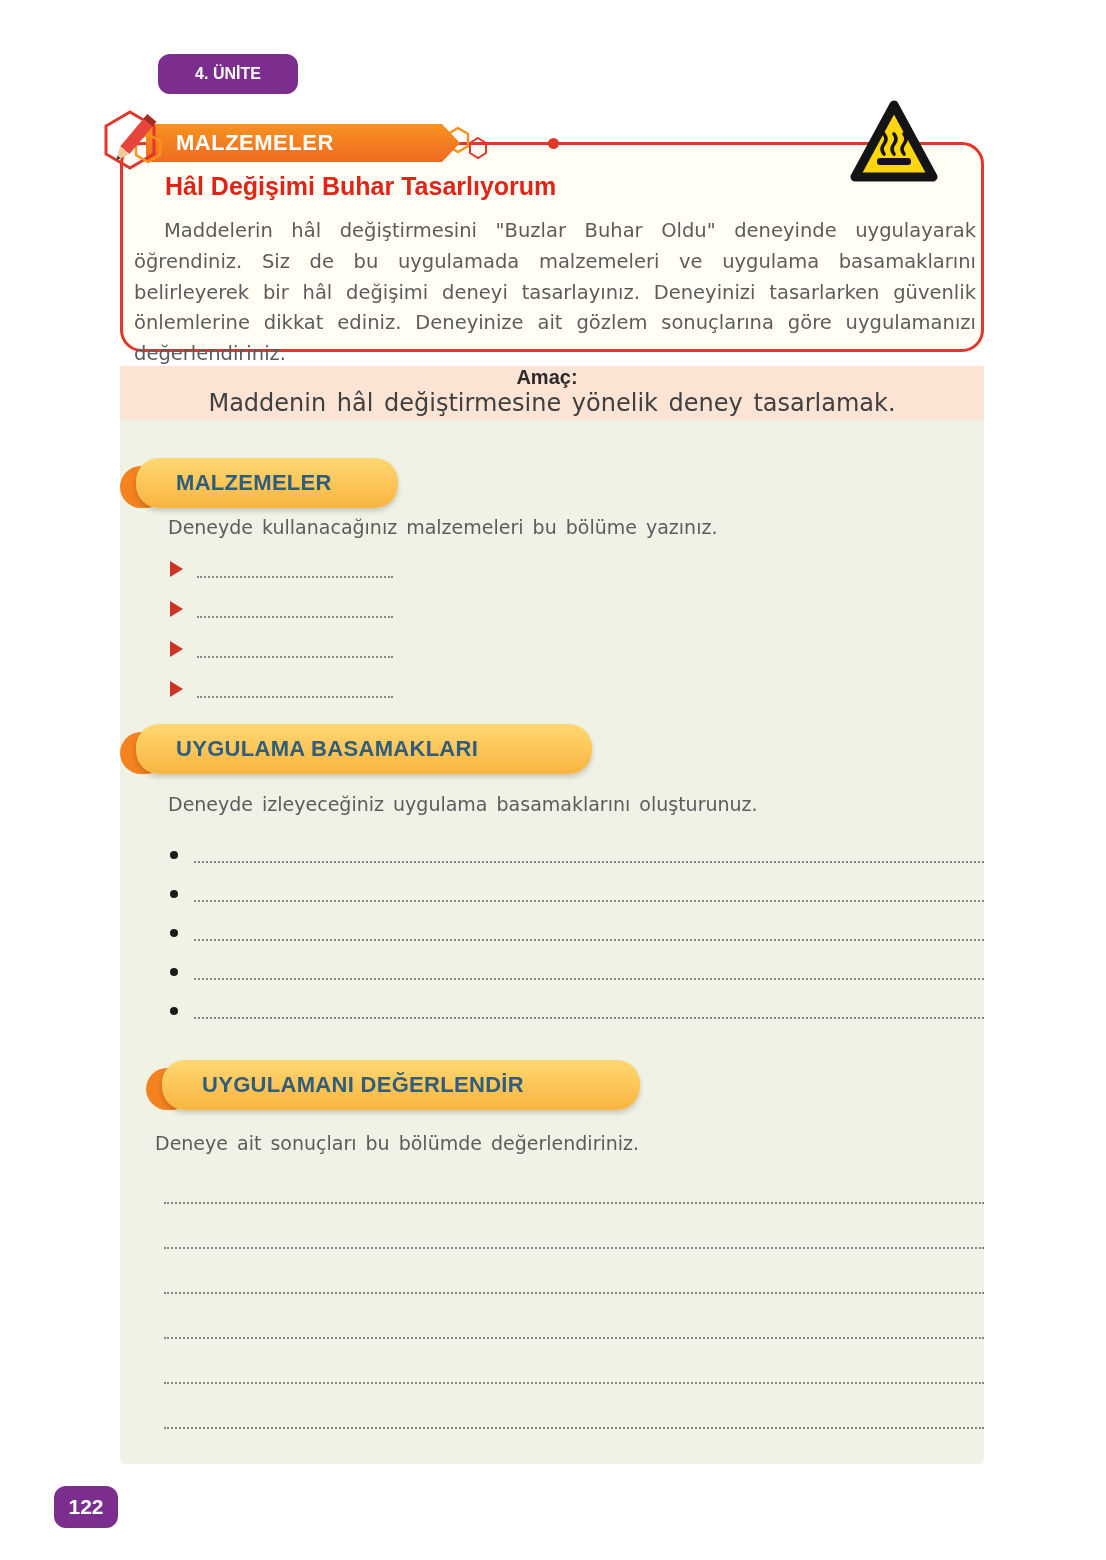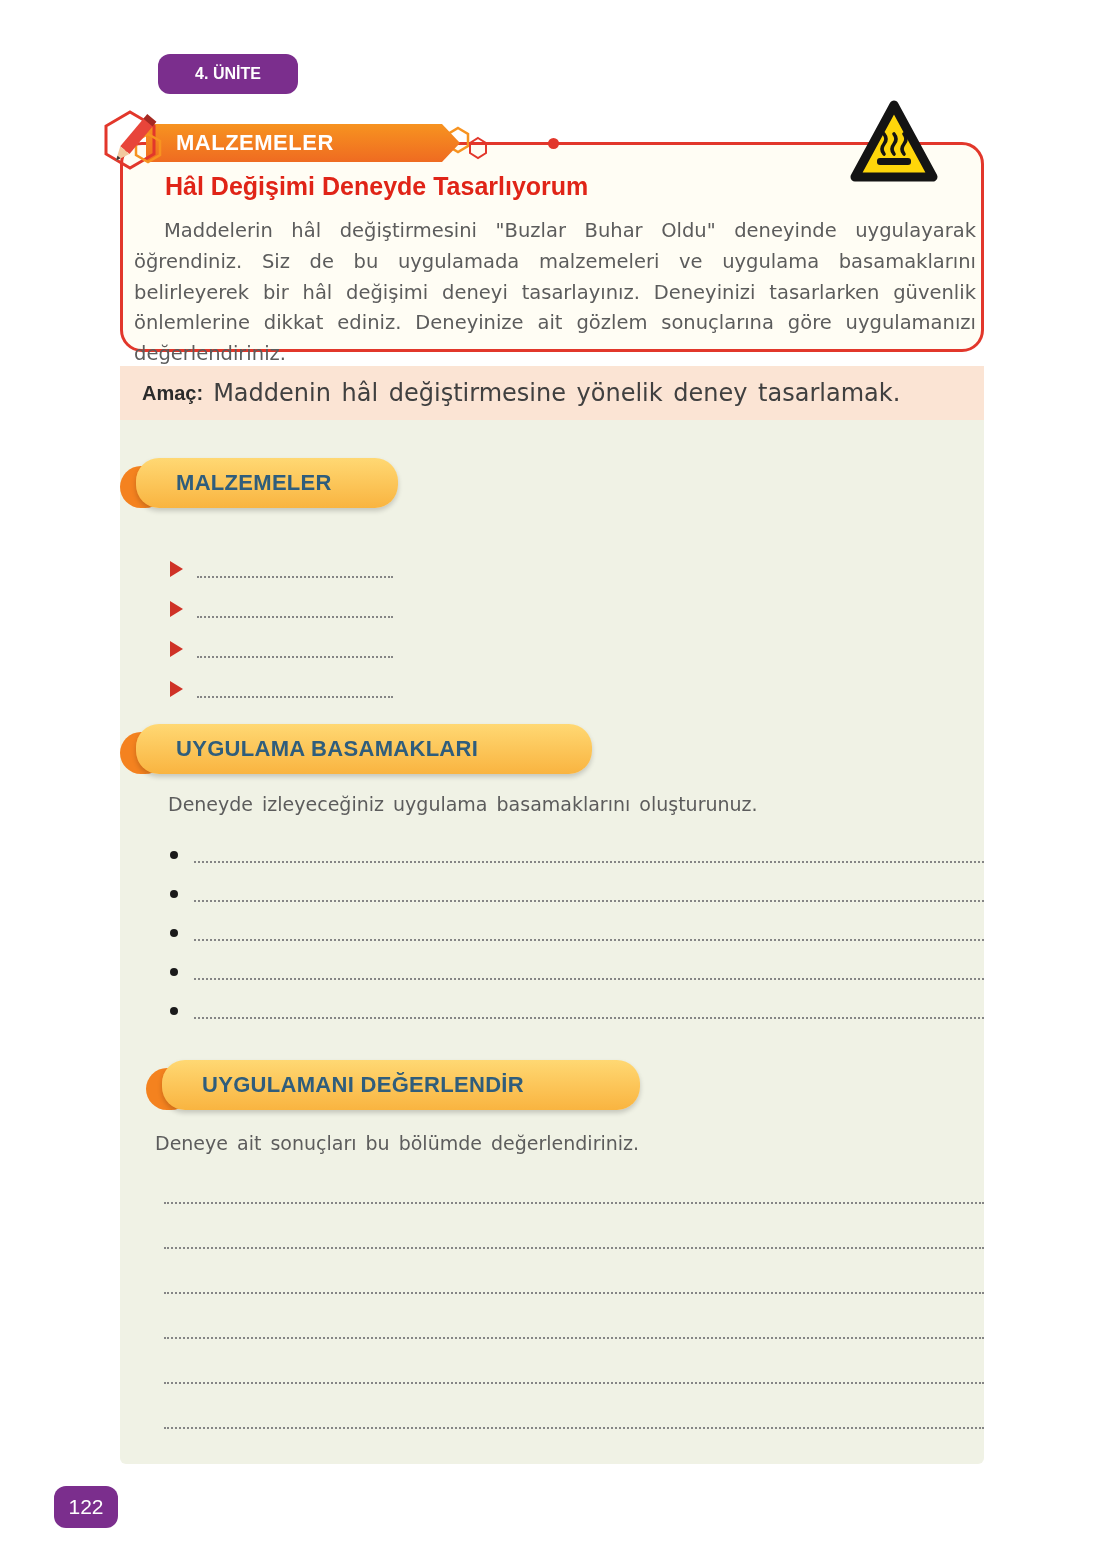--- a/index.html
+++ b/index.html
@@ -27,21 +27,21 @@
   .hex-deco{left:446px;top:124px;z-index:2;}
   .red-dot{left:548px;top:138px;width:11px;height:11px;border-radius:50%;background:#e2372b;z-index:2;}
   .warning-sign{left:848px;top:96px;z-index:4;}
 
   .box-title{left:165px;top:172px;font-size:25px;font-weight:bold;color:#e02417;z-index:2;}
   .intro{left:134px;top:216px;width:842px;font-size:19.5px;line-height:1.58;color:#5c5c5c;
     text-align:justify;text-indent:30px;z-index:2;font-family:"DejaVu Sans",sans-serif;word-spacing:3px;}
 
   
   .amac-band{left:120px;top:366px;width:864px;height:54px;background:#fbe4d4;display:flex;align-items:center;
-    padding:0 22px;box-sizing:border-box;z-index:2;}
+    padding:0 22px;box-sizing:border-box;z-index:2;flex-direction:column;}
   .amac-label{font-weight:bold;color:#2b2b2b;font-size:20px;margin-right:10px;}
   .amac-text{color:#404040;font-size:24px;font-family:"DejaVu Sans",sans-serif;word-spacing:3px;}
 
   
   .section-pill{height:48px;z-index:2;}
   .pill-wedge{position:absolute;left:0;top:8px;width:46px;height:42px;background:#f4821f;
     border-radius:23px 0 23px 23px;}
   .pill-body{position:absolute;left:16px;top:0;right:0;height:50px;background:linear-gradient(180deg,#ffd873,#f9b440);
     border-radius:23px;box-shadow:0 3px 5px rgba(0,0,0,0.18);display:flex;align-items:center;
     padding-left:40px;box-sizing:border-box;color:#2f5d7c;font-weight:bold;font-size:22px;letter-spacing:0.3px;}
@@ -55,21 +55,21 @@
   .mat-line{width:196px;border-bottom:2.5px dotted #858585;height:16px;margin-left:14px;}
 
   .step-row{display:flex;align-items:flex-end;z-index:2;height:20px;}
   .dot-bullet{width:8px;height:8px;border-radius:50%;background:#1a1a1a;margin-bottom:4px;}
   .step-line{width:790px;border-bottom:2.5px dotted #858585;height:16px;margin-left:16px;}
 
   .eval-line{width:820px;border-bottom:2.5px dotted #858585;height:16px;z-index:2;}
 
   
   .page-num{left:54px;top:1486px;width:64px;height:42px;background:#7b2e8d;border-radius:12px;
-    display:flex;align-items:center;justify-content:center;color:#fff;font-weight:normal;font-size:21px;z-index:5;}
+    display:flex;align-items:center;justify-content:center;color:#fff;font-weight:bold;font-size:21px;z-index:5;}
 </style>
 </head>
 <body>
 
 <div class="page">
 
   <div class="abs content-panel"></div>
 
   <div class="abs unit-badge">
     <span>4. ÜNİTE</span>
@@ -105,32 +105,33 @@
   <div class="abs warning-sign">
     <svg width="92" height="94" viewBox="0 0 92 94">
       <path d="M46 9 L85 81 L7 81 Z" fill="#ffd60a" stroke="#141414" stroke-width="9" stroke-linejoin="round"></path>
       <path d="M36 38 q4 5 0 10 q-4 5 0 10" fill="none" stroke="#141414" stroke-width="3.6" stroke-linecap="round"></path>
       <path d="M46 38 q4 5 0 10 q-4 5 0 10" fill="none" stroke="#141414" stroke-width="3.6" stroke-linecap="round"></path>
       <path d="M56 38 q4 5 0 10 q-4 5 0 10" fill="none" stroke="#141414" stroke-width="3.6" stroke-linecap="round"></path>
       <rect x="29" y="62" width="34" height="7" rx="3" fill="#141414"></rect>
     </svg>
   </div>
 
-  <div class="abs box-title">Hâl Değişimi Deneyde Tasarlıyorum</div>
+  <div class="abs box-title">Hâl Değişimi Buhar Tasarlıyorum</div>
   <div class="abs intro">Maddelerin hâl değiştirmesini "Buzlar Buhar Oldu" deneyinde uygulayarak öğrendiniz. Siz de bu uygulamada malzemeleri ve uygulama basamaklarını belirleyerek bir hâl değişimi deneyi tasarlayınız. Deneyinizi tasarlarken güvenlik önlemlerine dikkat ediniz. Deneyinize ait gözlem sonuçlarına göre uygulamanızı değerlendiriniz.</div>
 
   <div class="abs amac-band">
     <span class="amac-label">Amaç:</span>
     <span class="amac-text">Maddenin hâl değiştirmesine yönelik deney tasarlamak.</span>
   </div>
 
   <div class="abs section-pill" style="left:120px;top:458px;width:278px;">
     <div class="pill-wedge"></div>
     <div class="pill-body">MALZEMELER</div>
   </div>
+  <div class="abs instruction" style="left:168px;top:516px;">Deneyde kullanacağınız malzemeleri bu bölüme yazınız.</div>
 
   <div class="abs mat-row" style="left:170px;top:558px;">
     <span class="tri-bullet"></span>
     <span class="mat-line"></span>
   </div>
   <div class="abs mat-row" style="left:170px;top:598px;">
     <span class="tri-bullet"></span>
     <span class="mat-line"></span>
   </div>
   <div class="abs mat-row" style="left:170px;top:638px;">

